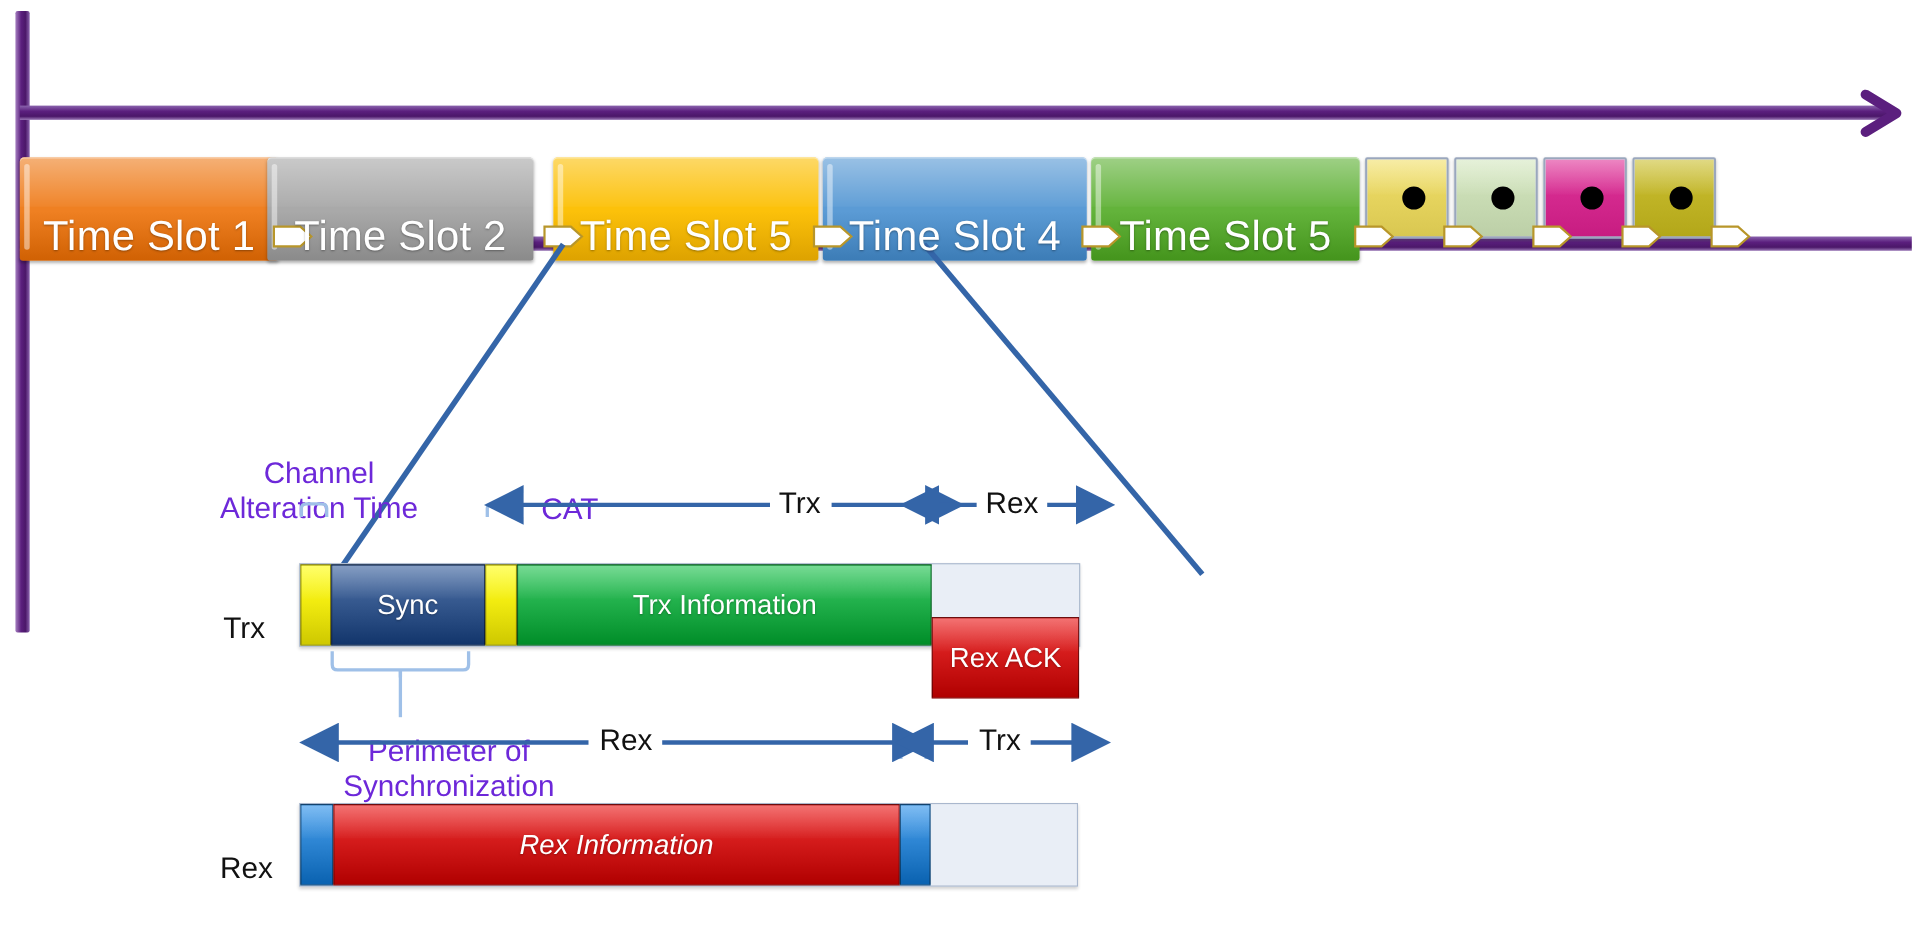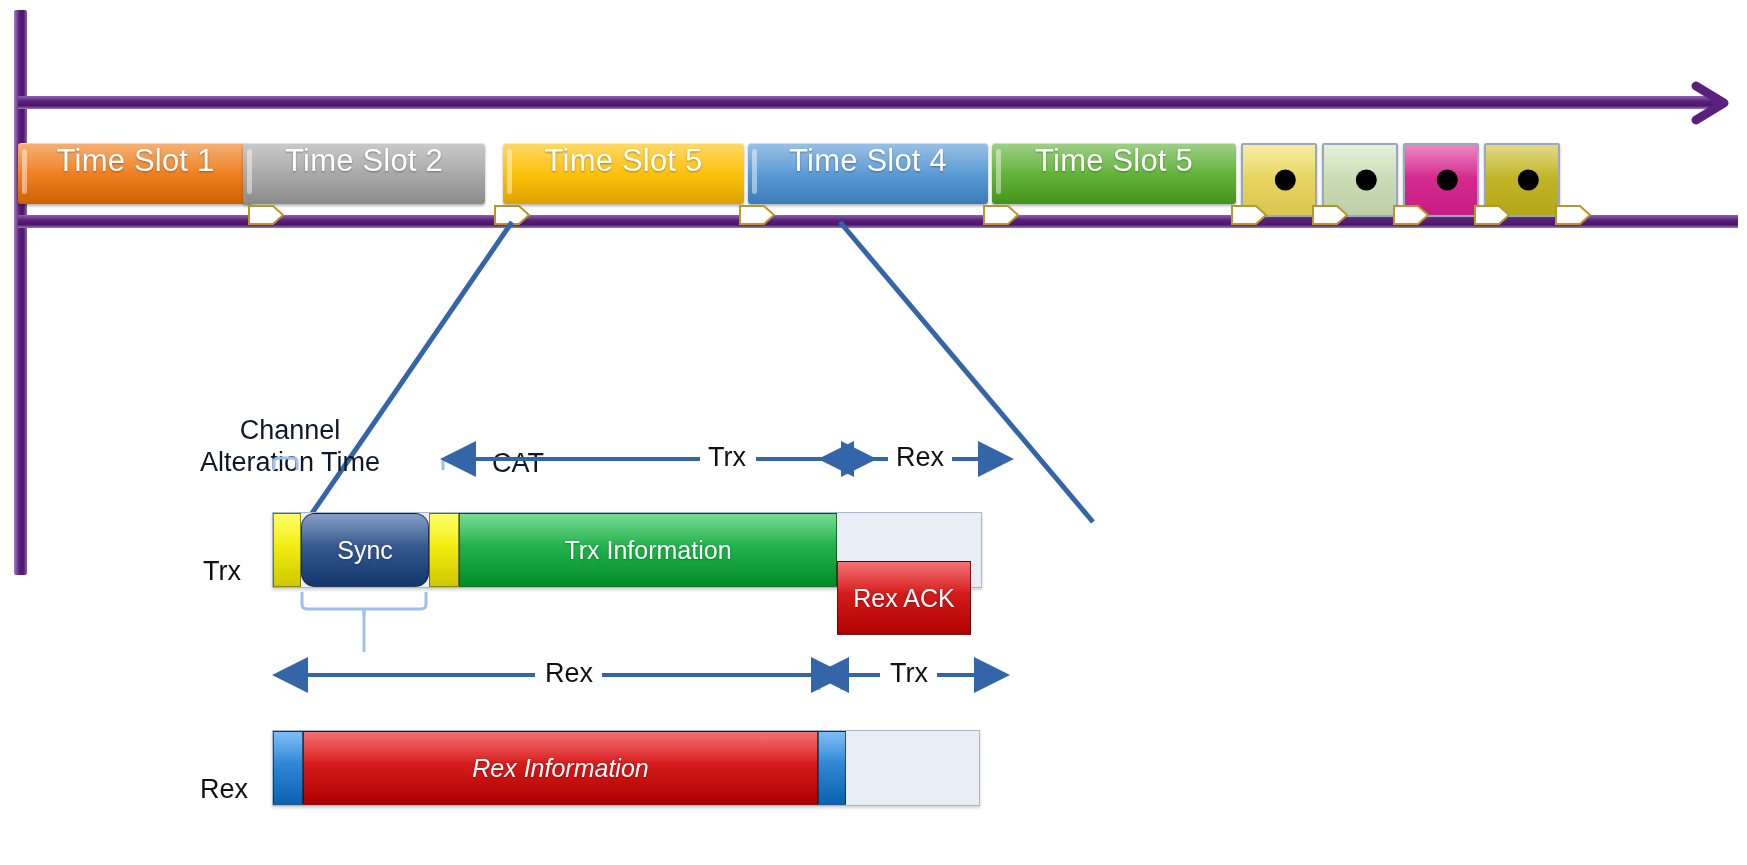--- a/index.html
+++ b/index.html
@@ -49,28 +49,28 @@
     left: 1690px;
     top: 78px;
     width: 52px;
     height: 50px;
   }
 
   
   .slot {
     position: absolute;
     top: 143px;
-    height: 61px;
+    height: 94px;
     border-radius: 4px 4px 3px 3px;
     box-sizing: border-box;
     display: flex;
-    align-items: flex-start;
+    align-items: flex-end;
     justify-content: center;
     color: #ffffff;
-    font-size: 31px;
+    font-size: 38px;
     letter-spacing: 0.2px;
     text-shadow: 0 1px 2px rgba(0,0,0,0.35);
     box-shadow: 0 2px 3px rgba(0,0,0,0.30), inset 0 1px 0 rgba(255,255,255,0.45);
   }
   .slot .sheen {
     position: absolute;
     left: 0; right: 0; top: 0;
     height: 48%;
     background: linear-gradient(to bottom, rgba(255,255,255,0.38), rgba(255,255,255,0.04));
     border-radius: 4px 4px 0 0;
@@ -158,21 +158,21 @@
 
   .row-label {
     position: absolute;
     font-size: 27px;
     color: #111111;
   }
 
   .caption {
     position: absolute;
     font-size: 27px;
-    color: #0f172a;
+    color: #6d28d9;
     line-height: 1.2;
     text-align: center;
   }
 
   .arrow-label {
     position: absolute;
     font-size: 27px;
     color: #111111;
     background: #ffffff;
     padding: 0 8px;
@@ -276,33 +276,37 @@
 
   <div class="caption" style="left:180px; top:414px; width:220px;">
     <div>Channel</div>
     <div>Alteration Time</div>
   </div>
 
   <div class="caption" style="left:478px; top:447px; width:80px;">
     <span>CAT</span>
   </div>
 
+  <div class="caption" style="left:288px; top:667px; width:240px;">
+    <div>Perimeter of</div>
+    <div>Synchronization</div>
+  </div>
 
   <div class="row-label" style="left:203px; top:556px;">
     <span>Trx</span>
   </div>
   <div class="row-label" style="left:200px; top:774px;">
     <span>Rex</span>
   </div>
 
   <div class="frame-bar" id="trx-bar" style="left:272px; top:512px; width:710px;">
       <div class="seg" style="width: 28px; background: linear-gradient(rgb(255, 255, 42) 0%, rgb(242, 236, 16) 45%, rgb(206, 200, 0) 100%);">
         <div class="sheen"></div>
       </div>
-      <div class="seg" style="width: 128px; background: linear-gradient(rgb(80, 115, 169) 0%, rgb(54, 89, 143) 45%, rgb(18, 53, 107) 100%); border-radius: 14px;">
+      <div class="seg" style="width: 140px; background: linear-gradient(rgb(80, 115, 169) 0%, rgb(54, 89, 143) 45%, rgb(18, 53, 107) 100%);">
         <div class="sheen"></div>
         <span class="seg-label">Sync</span>
       </div>
       <div class="seg" style="width: 30px; background: linear-gradient(rgb(255, 255, 42) 0%, rgb(242, 236, 16) 45%, rgb(206, 200, 0) 100%);">
         <div class="sheen"></div>
       </div>
       <div class="seg" style="width: 378px; background: linear-gradient(rgb(60, 203, 102) 0%, rgb(34, 177, 76) 45%, rgb(0, 141, 40) 100%);">
         <div class="sheen"></div>
         <span class="seg-label">Trx Information</span>
       </div>

